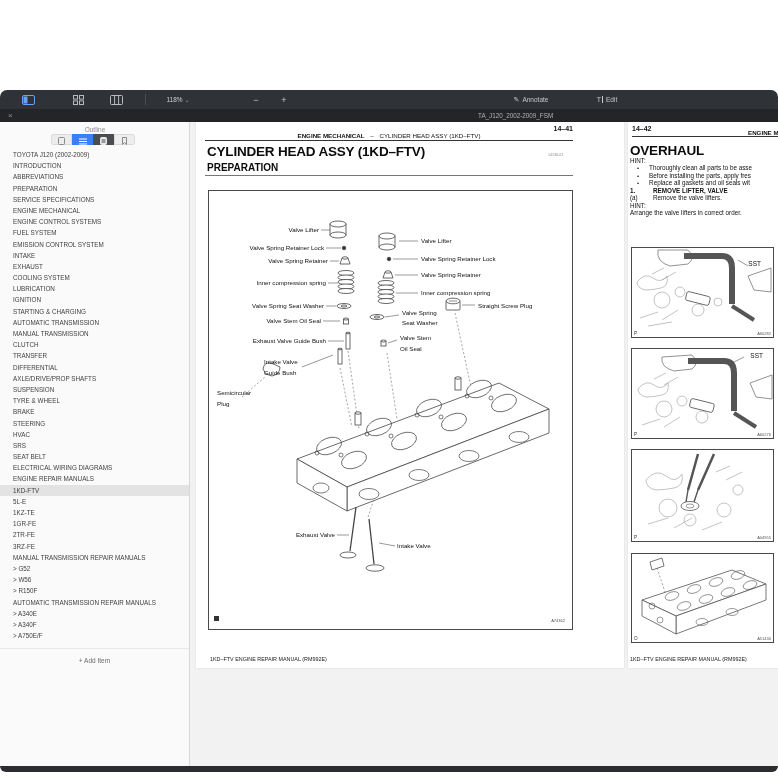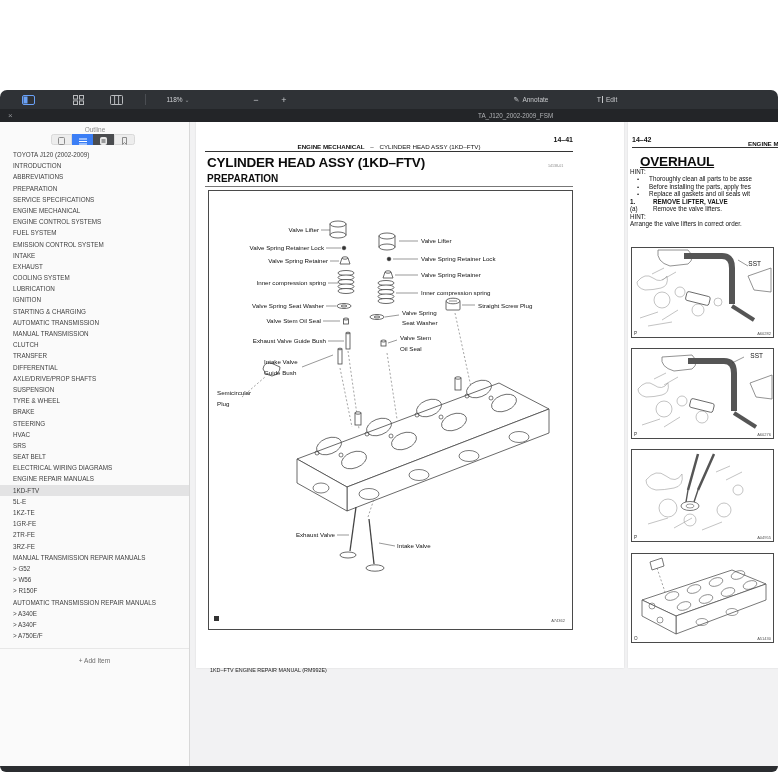--- a/index.html
+++ b/index.html
@@ -1,18 +1,18 @@
 <!DOCTYPE html>
 <html><head>
 <meta charset="utf-8">
 <style>
   html,body{margin:0;padding:0;background:#fff;}
   body{width:778px;height:778px;overflow:hidden;font-family:"Liberation Sans",sans-serif;}
   #root{position:relative;width:778px;height:778px;background:#fff;}
-  .abs{position:absolute;margin-top:11px;}
+  .abs{position:absolute;}
   
   .toolbar{position:absolute;left:0;top:90px;width:778px;height:19px;background:#2f3236;border-radius:7px 7px 0 0;}
   .tbtn{position:absolute;top:0;height:19px;display:flex;align-items:center;justify-content:center;color:#c2c4c7;cursor:default;}
   .tsep{position:absolute;left:145px;top:4px;width:1px;height:11px;background:#4a4d52;}
   .zoomtxt{font-size:6.5px;color:#cfd1d4;}
   .chev{font-size:6px;color:#9a9da1;margin-left:2px;}
   .pm{font-size:9px;color:#c7c9cc;}
   .tool-label{font-size:6.5px;color:#c7c9cc;margin-left:3px;}
   .pen{font-size:7px;color:#c7c9cc;}
   .editT{font-size:7px;color:#c7c9cc;border-right:1px solid #c7c9cc;padding-right:1px;line-height:7px;}
@@ -364,21 +364,21 @@
           </svg>
         </div>
 
         <div class="abs pfooter" style="left:14px;top:534px;">1KD–FTV ENGINE REPAIR MANUAL   (RM992E)</div>
       </div>
 
       <div class="page page-right">
         <div class="abs pg-num" style="left:4px;top:3px;">14–42</div>
         <div class="abs runhead rh-bold" style="left:120px;top:7px;">ENGINE MECHANICAL</div>
         <div class="abs rule" style="left:4px;top:14px;width:150px;"></div>
-        <div class="abs bigtitle" style="left:12px;top:21px;text-decoration:underline;">OVERHAUL</div>
+        <div class="abs bigtitle" style="left:2px;top:21px;">OVERHAUL</div>
         <div class="abs rp-txt" style="left:2px;top:35px;">HINT:</div>
         <div class="abs rp-txt" style="left:9px;top:42px;"><span class="bullet-dot">•</span><span style="margin-left:10px;">Thoroughly clean all parts to be asse</span></div>
         <div class="abs rp-txt" style="left:9px;top:49.5px;"><span class="bullet-dot">•</span><span style="margin-left:10px;">Before installing the parts, apply fres</span></div>
         <div class="abs rp-txt" style="left:9px;top:57px;"><span class="bullet-dot">•</span><span style="margin-left:10px;">Replace all gaskets and oil seals wit</span></div>
         <div class="abs rp-txt rp-bold" style="left:2px;top:64.5px;">1.</div>
         <div class="abs rp-txt rp-bold" style="left:25px;top:64.5px;">REMOVE LIFTER, VALVE</div>
         <div class="abs rp-txt" style="left:2px;top:72px;">(a)</div>
         <div class="abs rp-txt" style="left:25px;top:72px;">Remove the valve lifters.</div>
         <div class="abs rp-txt" style="left:2px;top:79.5px;">HINT:</div>
         <div class="abs rp-txt" style="left:2px;top:87px;">Arrange the valve lifters in correct order.</div>

